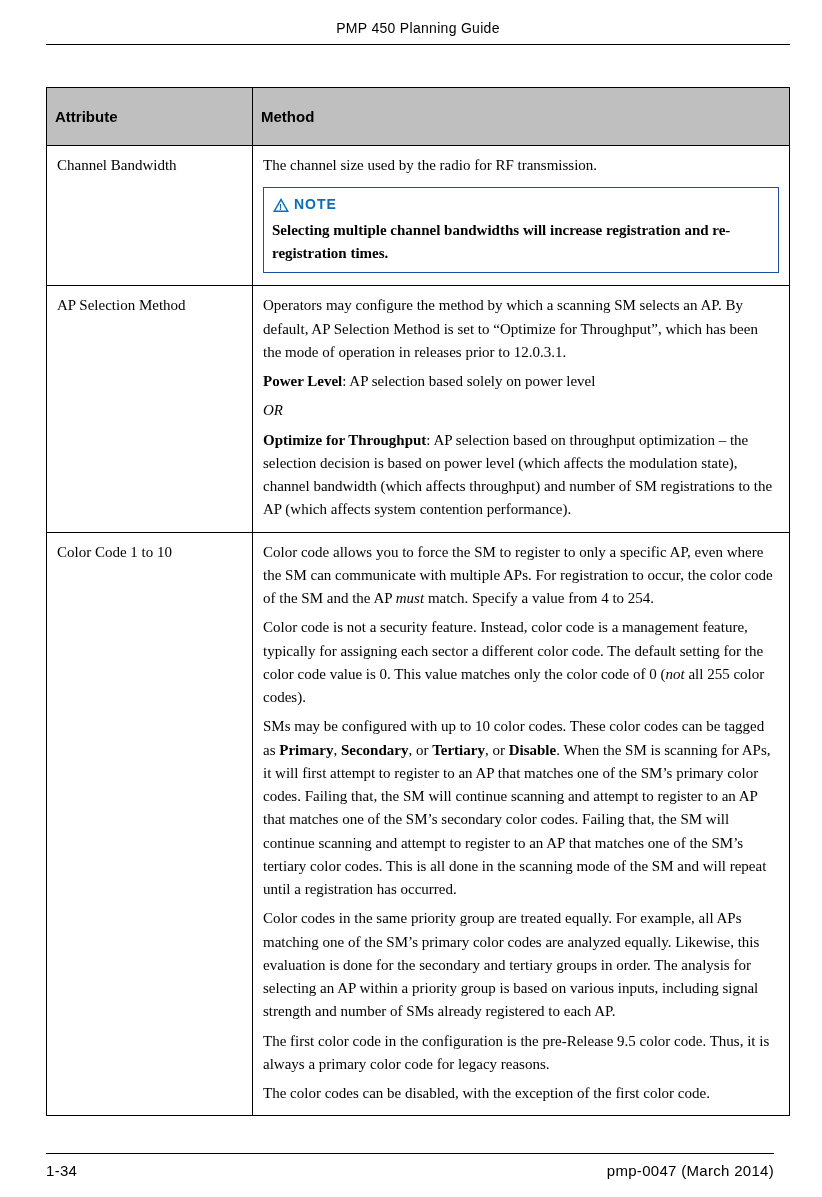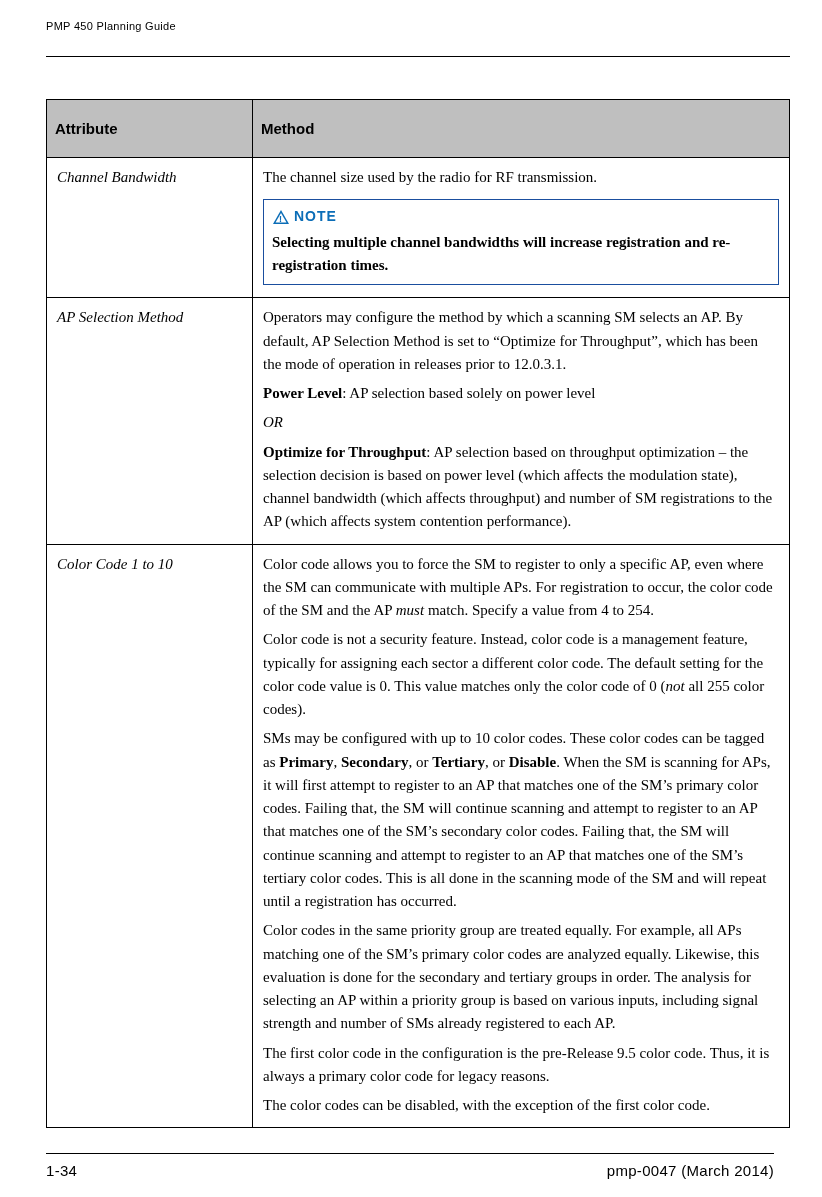--- a/index.html
+++ b/index.html
@@ -12,23 +12,23 @@
   }
   .page {
     width: 822px;
     min-height: 1197px;
     box-sizing: border-box;
     padding: 20px 32px 10px 46px;
     position: relative;
   }
   .header {
     font-family: Verdana, Arial, sans-serif;
-    font-size: 11px;
-    text-align: left;
-    padding-bottom: 24px;
+    font-size: 14px;
+    text-align: center;
+    padding-bottom: 8px;
     border-bottom: 1px solid #000;
     letter-spacing: 0.3px;
   }
   .footer {
     position: absolute;
     bottom: 18px;
     left: 46px;
     right: 48px;
     border-top: 1px solid #000;
     padding-top: 8px;
@@ -55,21 +55,20 @@
     font-size: 15px;
     padding: 20px 8px;
   }
   table.attr td {
     padding: 8px 10px 10px 10px;
     font-size: 15px;
     line-height: 1.55;
   }
   table.attr td.col-attr {
     width: 185px;
-    font-style: italic;
   }
   .note-box {
     border: 1px solid #1a4e9e;
     padding: 6px 8px 8px 8px;
     margin-top: 10px;
     margin-bottom: 2px;
     line-height: 1.5;
   }
   .note-label {
     display: inline-flex;

